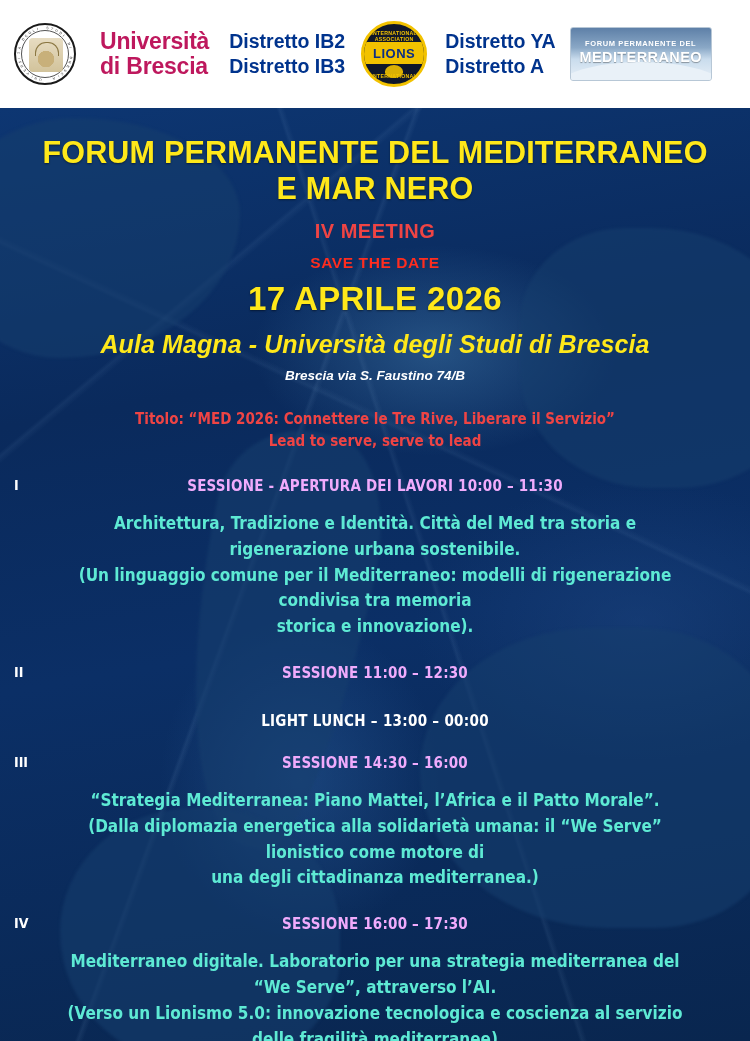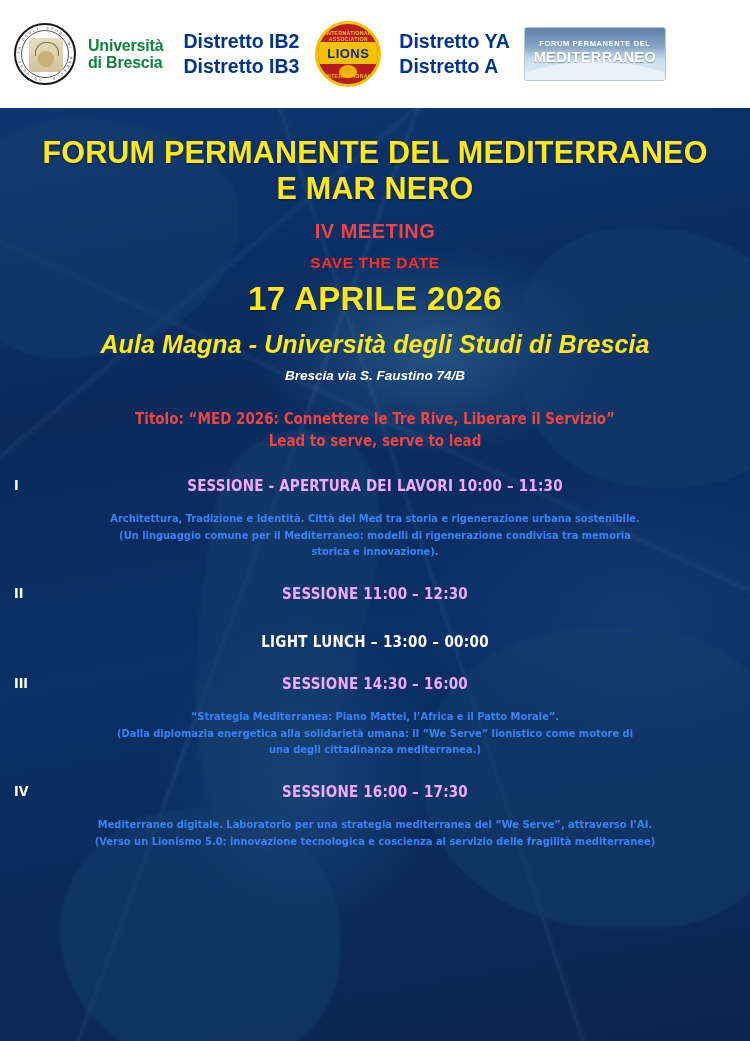--- a/index.html
+++ b/index.html
@@ -77,45 +77,46 @@
   }
   .seal-ring-text span {
     position: absolute;
     left: 50%;
     top: 50%;
     transform-origin: 0 0;
     white-space: nowrap;
   }
 
   .unibs-name {
-    font-size: 16px;
-    font-weight: bold;
-    color: #15803d;
+    font-size: 23px;
+    font-weight: bold;
+    color: #be185d;
     line-height: 1.07;
     letter-spacing: -0.2px;
+    margin-left: 12px;
   }
 
   .hdr-sep {
     width: 14px;
   }
 
   .distretti {
     font-size: 19.5px;
     font-weight: bold;
     color: #00338d;
     line-height: 1.3;
     margin-left: 6px;
   }
 
   
   .lions {
     width: 66px;
     height: 66px;
     border-radius: 50%;
-    background: #b91c1c;
+    background: #0f172a;
     border: 3px solid #f2c200;
     box-sizing: border-box;
     position: relative;
     margin: 0 12px 0 16px;
     flex: none;
     overflow: hidden;
   }
   .lions-band {
     position: absolute;
     left: 0; right: 0;
@@ -308,23 +309,23 @@
     color: #ffffff;
   }
   .sess-head {
     font-size: 15px;
     font-weight: bold;
     color: #f0abfc;
     letter-spacing: .2px;
   }
   .sess-body {
     margin-top: 16px;
-    font-size: 11px;
-    font-weight: bold;
-    color: #3b82f6;
+    font-size: 17px;
+    font-weight: bold;
+    color: #5eead4;
     line-height: 1.52;
     padding: 0 42px;
   }
   .lunch {
     margin-top: 30px;
     font-size: 15px;
     font-weight: bold;
     color: #ffffff;
     letter-spacing: .3px;
   }

